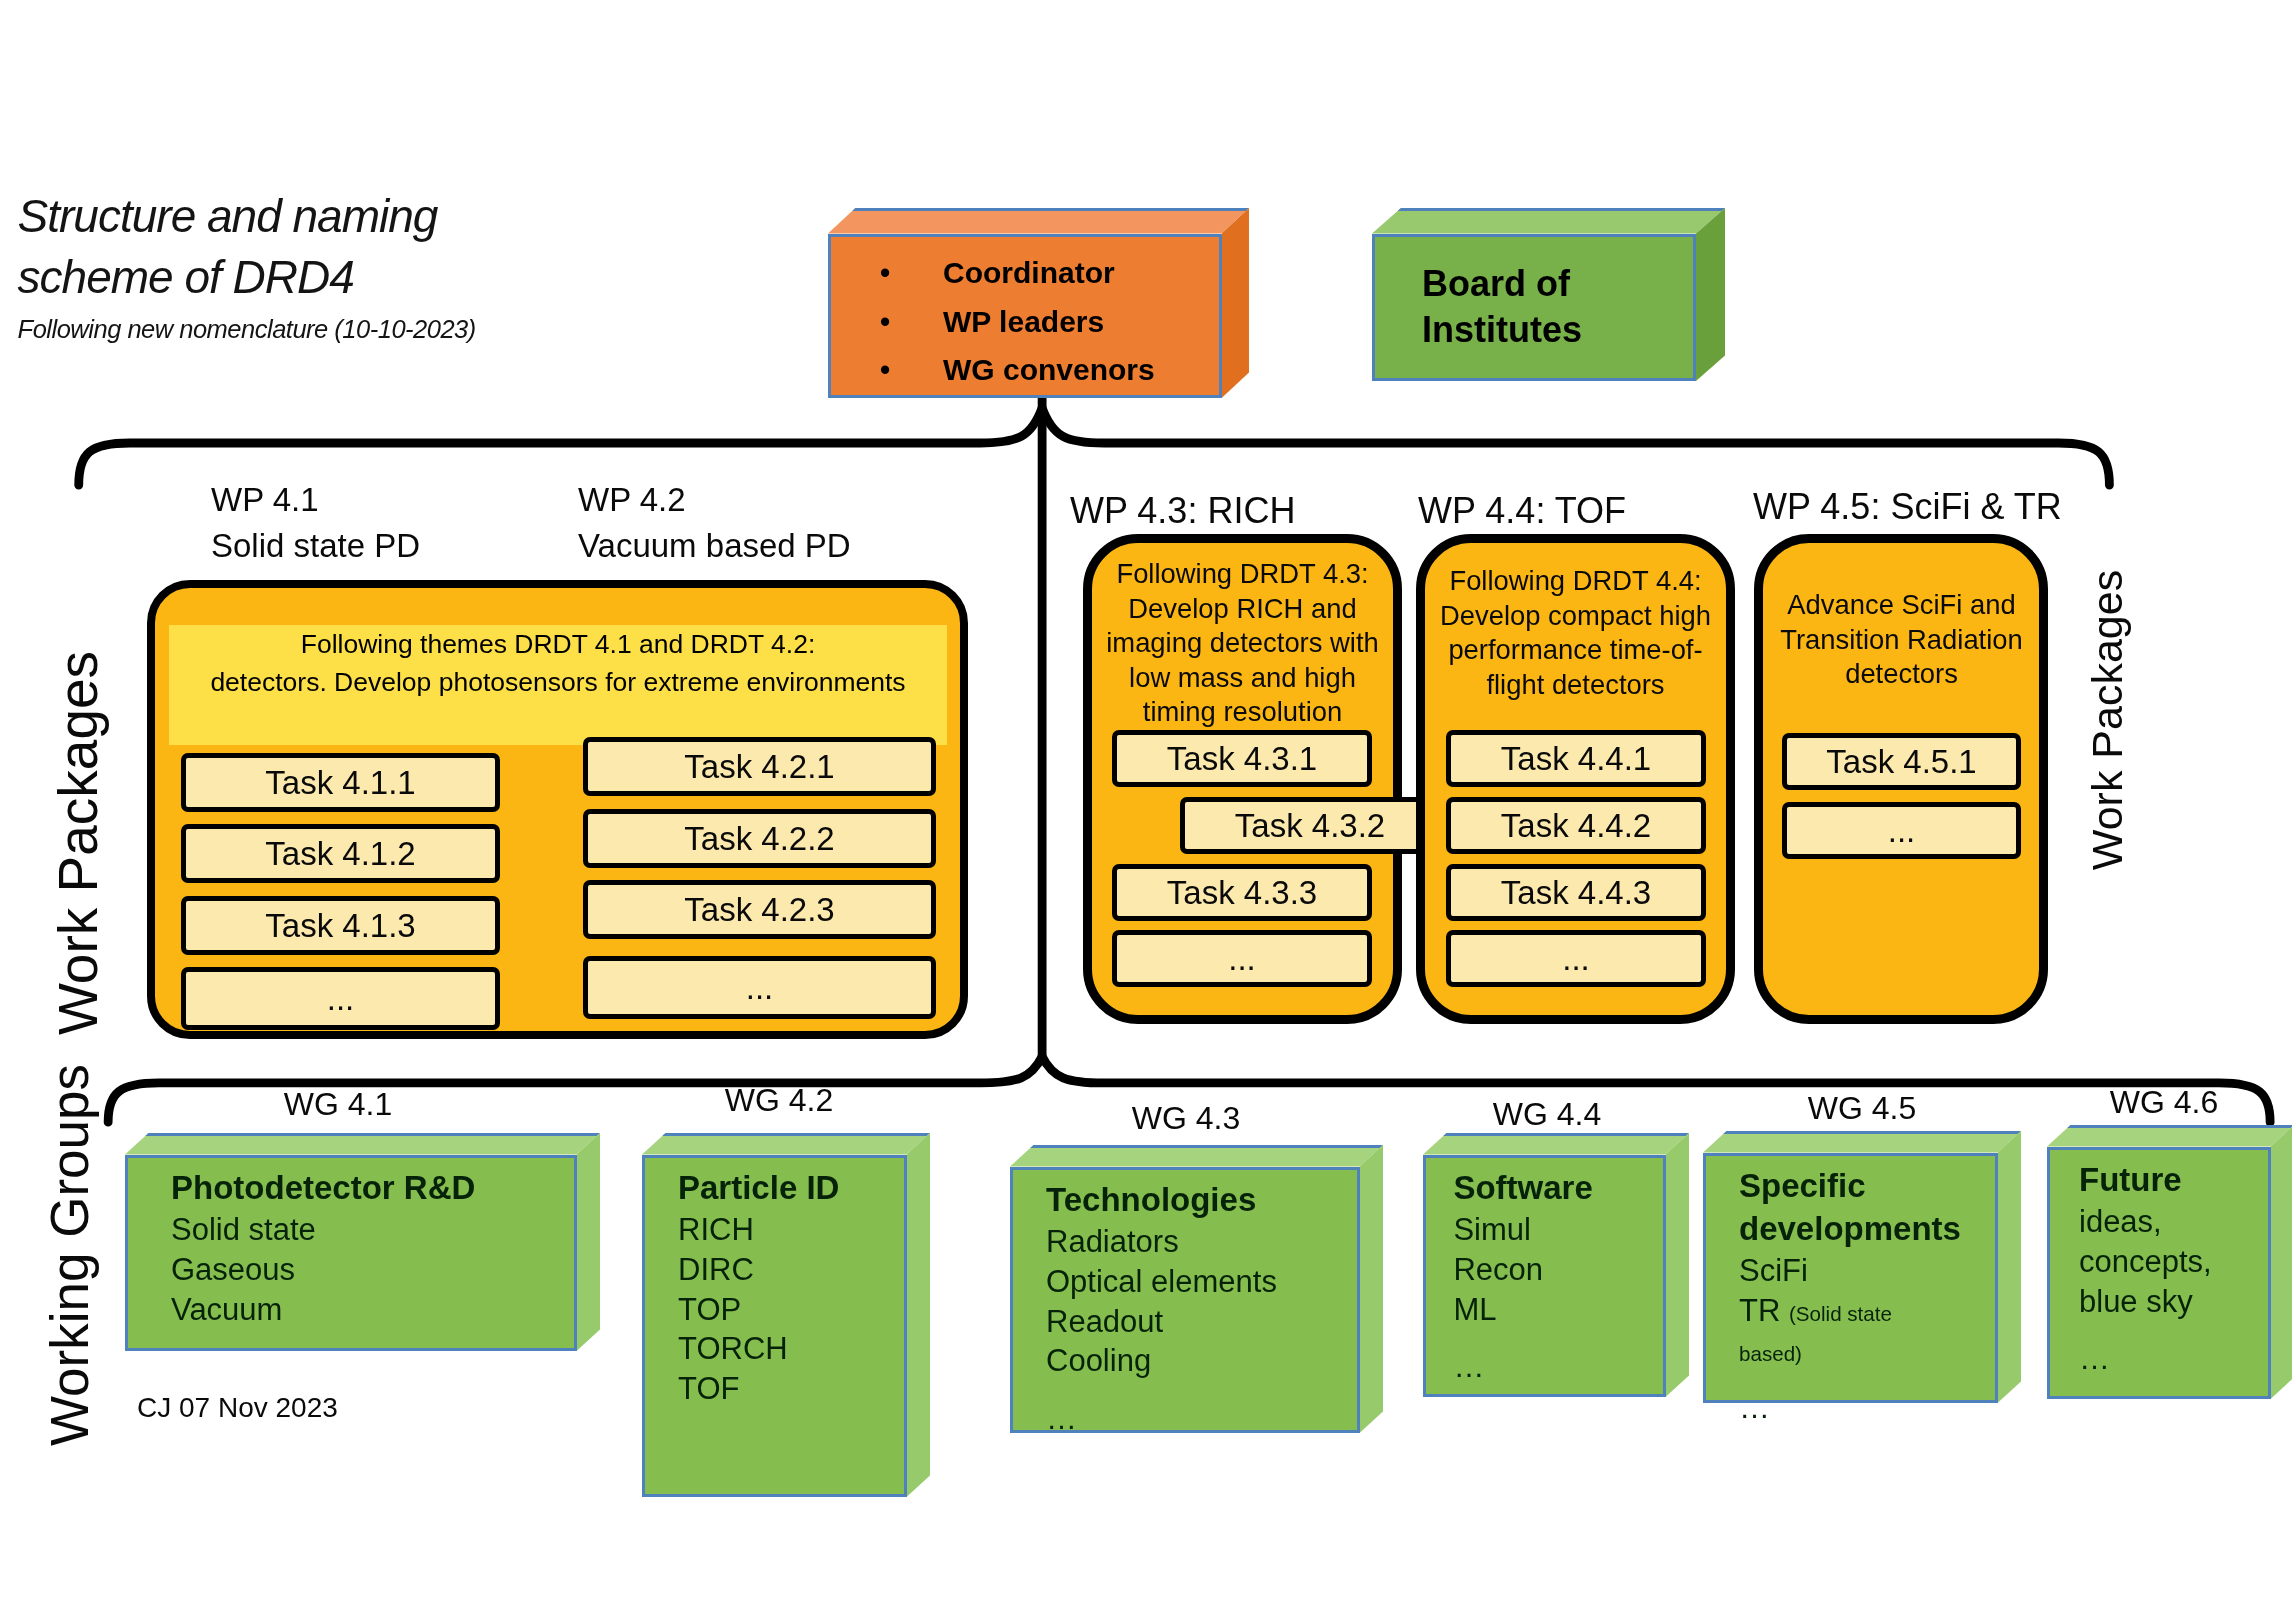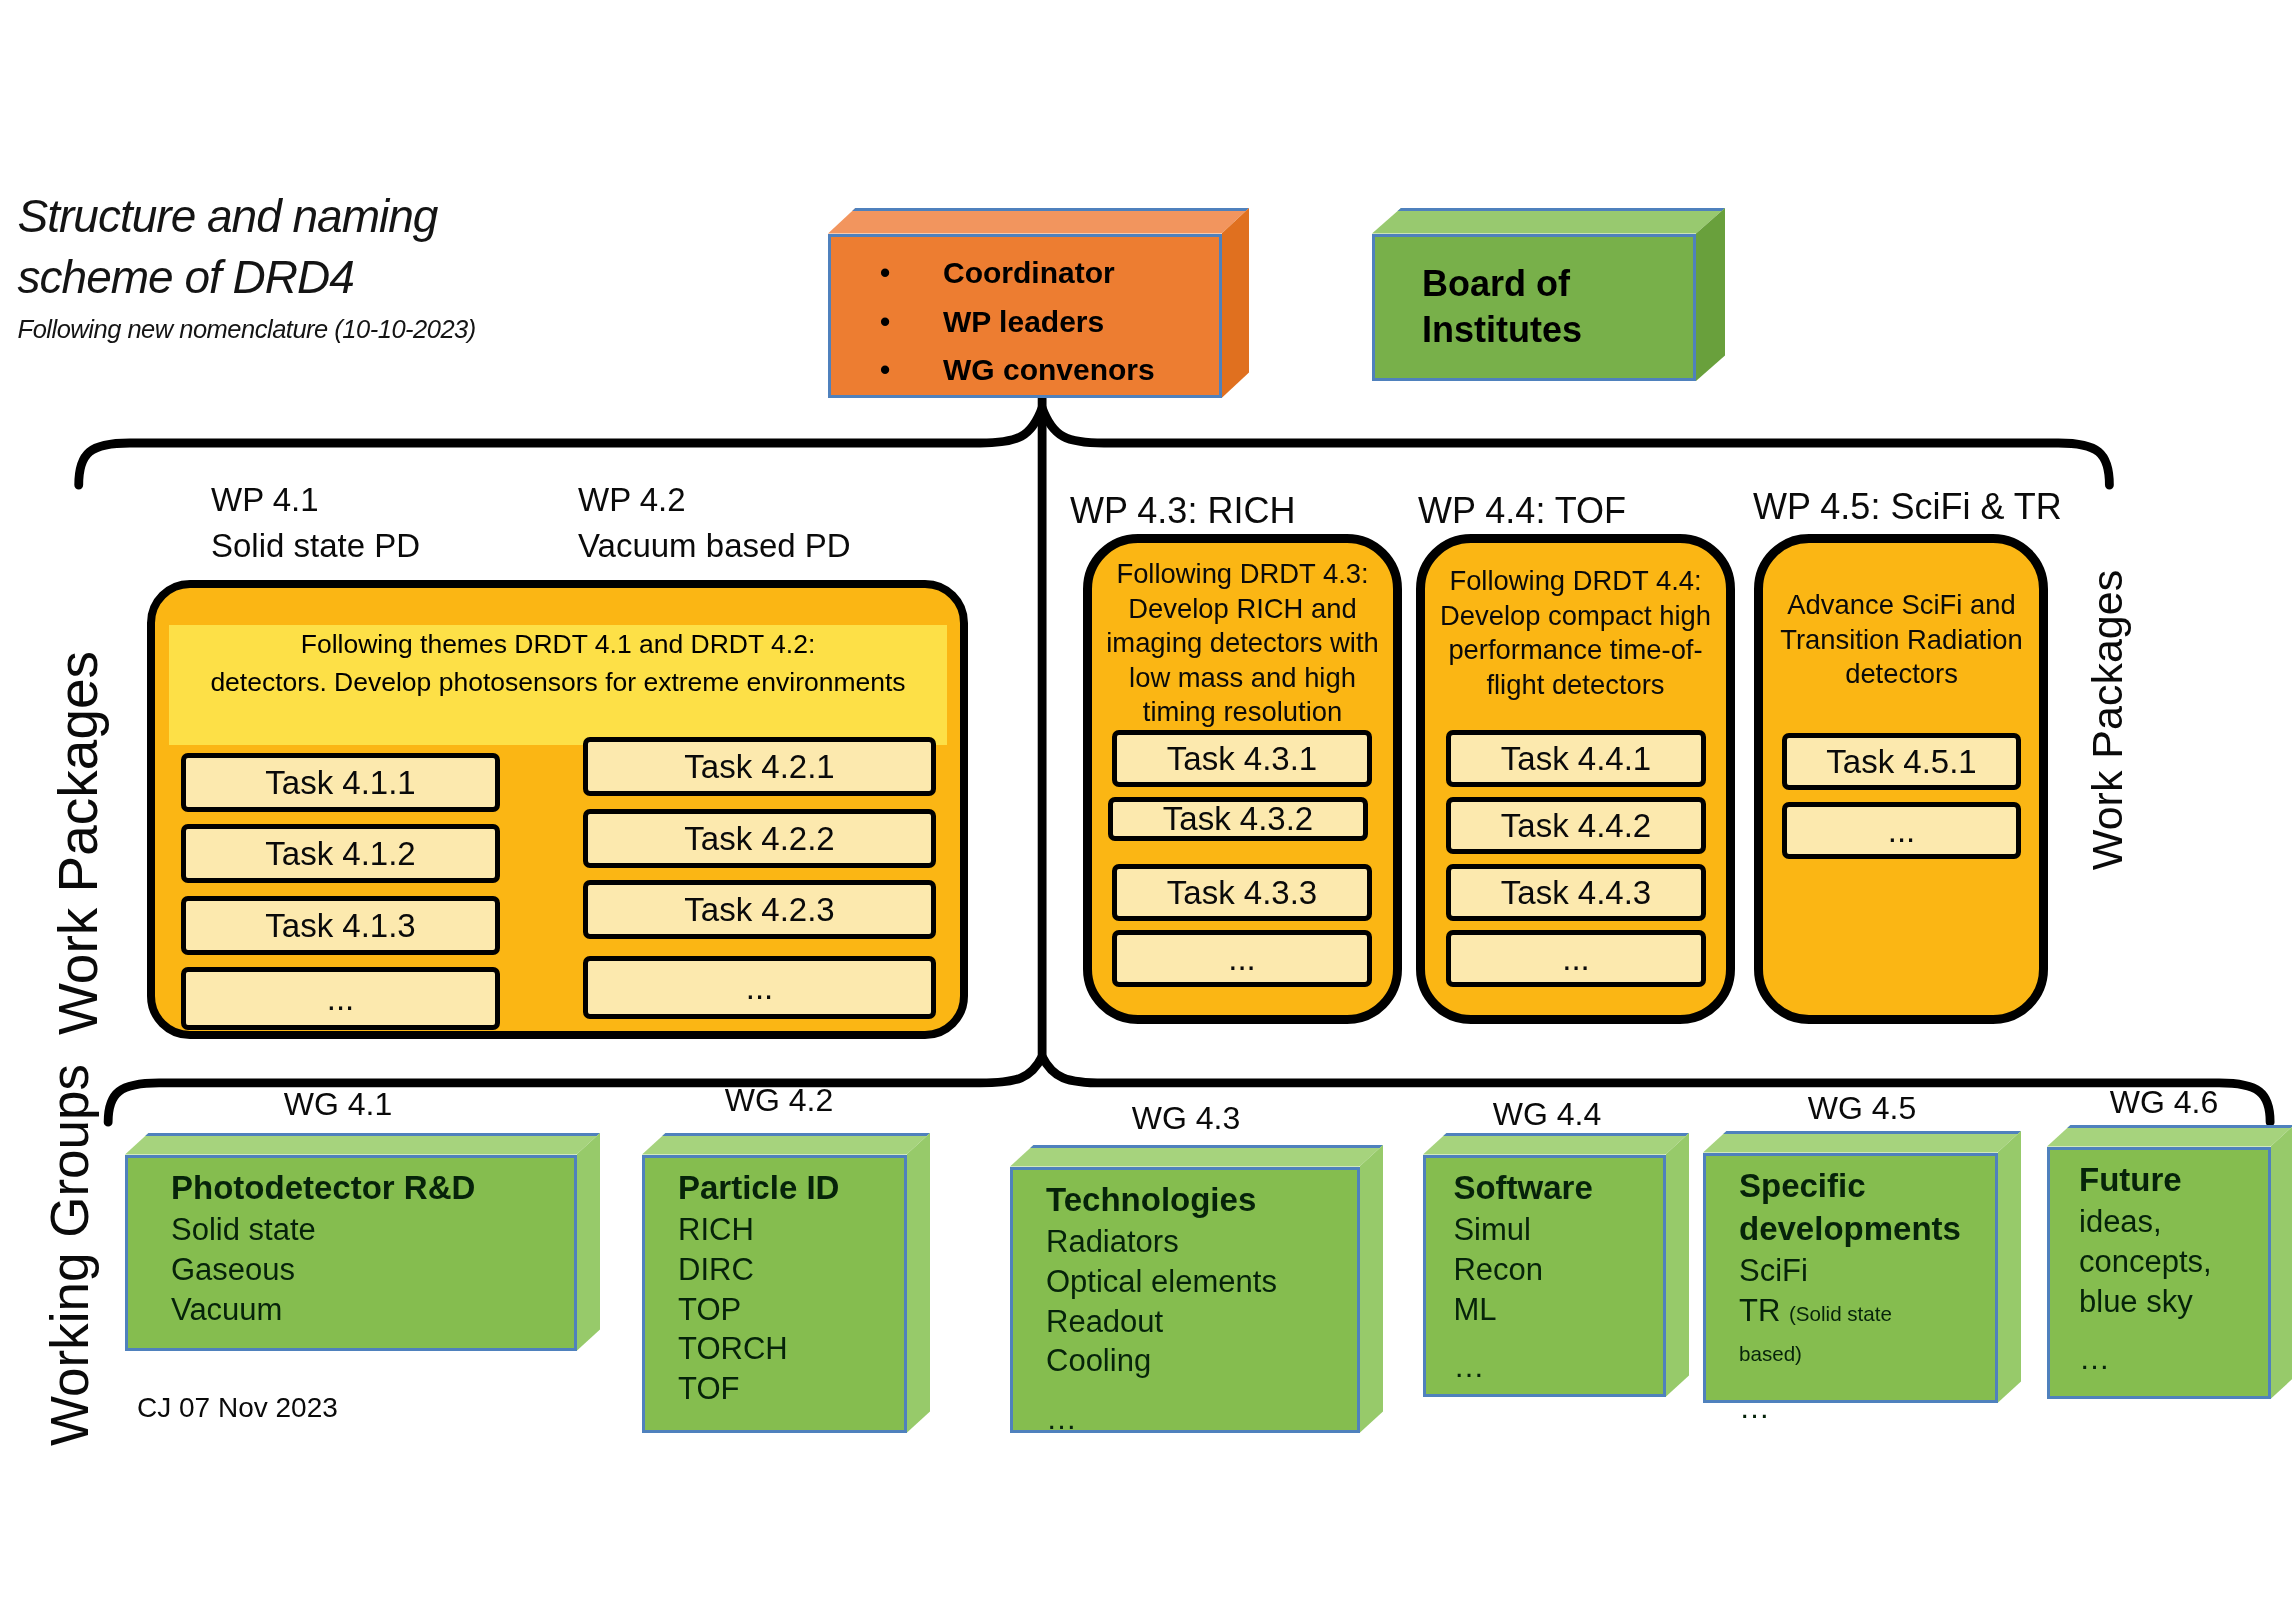--- a/index.html
+++ b/index.html
@@ -136,21 +136,21 @@
 
   <div class="amber amber-round" style="left:1083px;top:534px;width:319px;height:490px;"></div>
   <div class="desc" style="left:1098px;top:557px;width:289px;">
     <div>Following DRDT 4.3:</div>
     <div>Develop RICH and</div>
     <div>imaging detectors with</div>
     <div>low mass and high</div>
     <div>timing resolution</div>
   </div>
   <div class="task" style="left:1112px;top:730px;width:260px;height:57px;">Task 4.3.1</div>
-  <div class="task" style="left:1108px;top:797px;width:260px;height:44px;">Task 4.3.2</div>
+  <div class="task" style="left:1180px;top:797px;width:260px;height:57px;">Task 4.3.2</div>
   <div class="task" style="left:1112px;top:864px;width:260px;height:57px;">Task 4.3.3</div>
   <div class="task" style="left:1112px;top:930px;width:260px;height:57px;">...</div>
 
   <div class="amber amber-round" style="left:1416px;top:534px;width:319px;height:490px;"></div>
   <div class="desc" style="left:1431px;top:564px;width:289px;">
     <div>Following DRDT 4.4:</div>
     <div>Develop compact high</div>
     <div>performance time-of-</div>
     <div>flight detectors</div>
   </div>
@@ -185,21 +185,21 @@
     <div class="b3d-face wg-face">
       <div class="wg-pad" style="padding-left:43px;">
         <div class="wg-title">Photodetector R&amp;D</div>
         <div class="wg-item">Solid state</div>
         <div class="wg-item">Gaseous</div>
         <div class="wg-item">Vacuum</div>
       </div>
     </div>
   </div>
 
-  <div class="b3d" style="left:642px;top:1133px;width:288px;height:300px;--d:21.6px;--s:23.5px;--facec:#85bd4f;--topc:#a6d37d;--sidec:#97ca6a;">
+  <div class="b3d" style="left:642px;top:1133px;width:288px;height:364px;--d:21.6px;--s:23.5px;--facec:#85bd4f;--topc:#a6d37d;--sidec:#97ca6a;">
     <div class="b3d-top"></div>
     <div class="b3d-side"></div>
     <div class="b3d-face wg-face">
       <div class="wg-pad">
         <div class="wg-title">Particle ID</div>
         <div class="wg-item">RICH</div>
         <div class="wg-item">DIRC</div>
         <div class="wg-item">TOP</div>
         <div class="wg-item">TORCH</div>
         <div class="wg-item">TOF</div>

